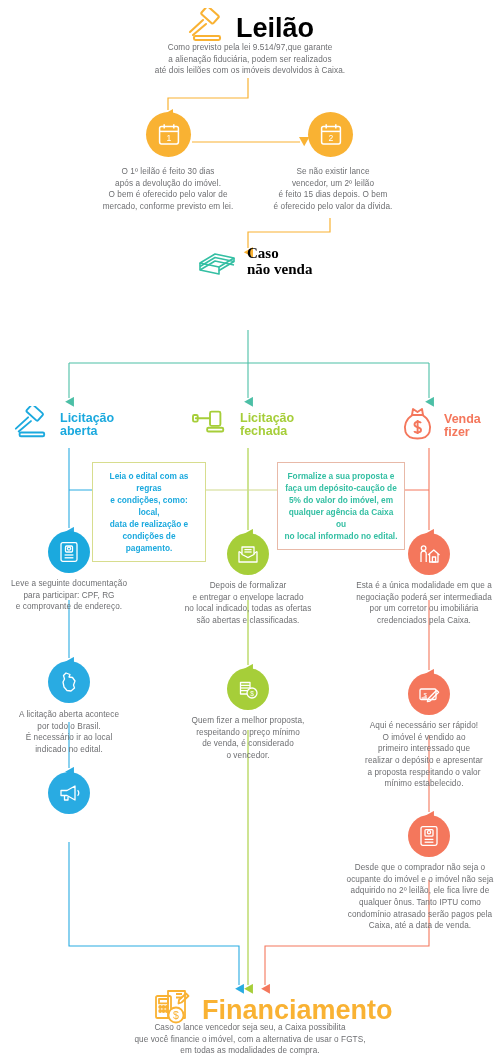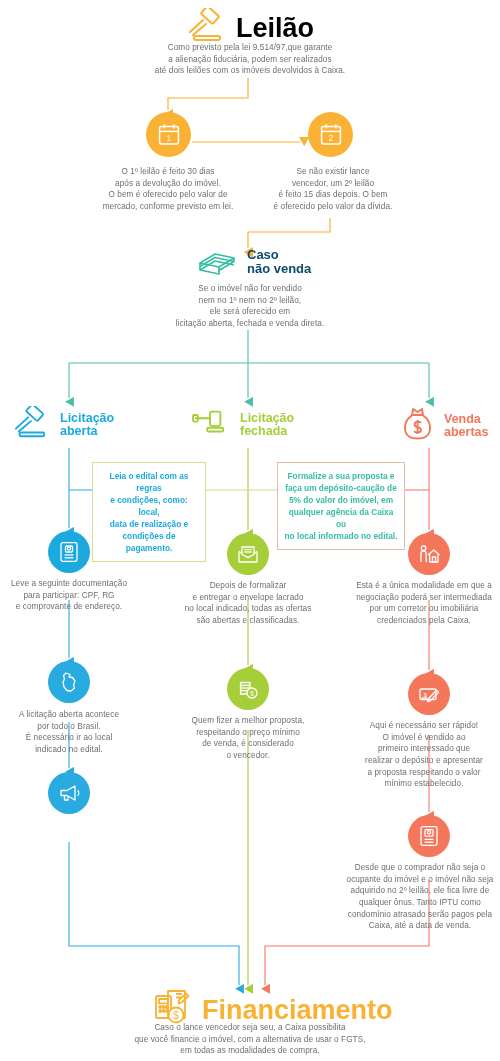--- a/index.html
+++ b/index.html
@@ -44,21 +44,21 @@
     display: flex;
     align-items: center;
     gap: 8px;
   }
   .headline .word {
     font-weight: bold;
     line-height: 1.05;
   }
   .hl-leilao .word { font-size: 27px; color: #000000; }
   .hl-financiamento .word { font-size: 27px; color: #F9B233; }
-  .hl-caso .word { font-size: 13px; color: #0c4a6e; }
+  .hl-caso .word { font-size: 15px; color: #000000; font-family: Liberation Serif, serif; }
   .hl-col .word { font-size: 12.5px; }
 
   
   .badge {
     position: absolute;
     border-radius: 50%;
     display: flex;
     align-items: center;
     justify-content: center;
   }
@@ -205,21 +205,20 @@
         <path d="M5 27 L20 18 L39 22"></path>
         <path d="M24 24 L24 27.5 L39 18.5 L39 15"></path>
         <path d="M5 20 L5 23.5 L5 27 L24 31 L24 27.5"></path>
       </svg>
     </span>
     <span>
       <div class="word">Caso</div>
       <div class="word">não venda</div>
     </span>
   </div>
-  <div class="body-text" style="left:128px; top:283px; width:244px;">Se o imóvel não for vendido<br>nem no 1º nem no 2º leilão,<br>ele será oferecido em<br>licitação aberta, fechada e venda direta.</div>
 
   <div class="headline hl-col" style="left:8px; top:406px;">
     <span>
       <svg width="44" height="34" viewBox="0 0 46 36" fill="none" stroke="#1BA9DE" stroke-width="2" stroke-linecap="round" stroke-linejoin="round">
         <rect x="20" y="2" width="16" height="10" rx="1.6" transform="rotate(42 28 7)"></rect>
         <line x1="21" y1="12" x2="8" y2="24"></line>
         <line x1="24" y1="16" x2="11" y2="27"></line>
         <rect x="12" y="28" width="26" height="4" rx="1.4"></rect>
       </svg>
     </span>
@@ -248,21 +247,21 @@
     <span>
       <svg width="36" height="36" viewBox="0 0 36 36" fill="none" stroke="#F4775C" stroke-width="1.9" stroke-linejoin="round">
         <path d="M13 3 L12 9 L23 9 L22 3 L17.5 6 Z"></path>
         <path d="M12.5 9 C6 13 3.5 20 5.5 26 C7 30.5 12 32.5 17.5 32.5 C23 32.5 28 30.5 29.5 26 C31.5 20 29 13 22.5 9 Z"></path>
         <path d="M21 17 C20 15.4 14.5 15 14.5 18.5 C14.5 22 21 20.5 21 24 C21 27.2 15 27 14.2 25.2"></path>
         <line x1="17.6" y1="14" x2="17.6" y2="28"></line>
       </svg>
     </span>
     <span>
       <div class="word" style="color:#F4775C;">Venda</div>
-      <div class="word" style="color:#F4775C;">abertas</div>
+      <div class="word" style="color:#F4775C;">fizer</div>
     </span>
   </div>
 
   <div class="callout aberta" style="left:92px; top:462px; width:114px;">Leia o edital com as regras<br>e condições, como: local,<br>data de realização e<br>condições de pagamento.</div>
 
   <div class="callout fechada" style="left:277px; top:462px; width:128px;">Formalize a sua proposta e<br>faça um depósito-caução de<br>5% do valor do imóvel, em<br>qualquer agência da Caixa ou<br>no local informado no edital.</div>
 
   <div class="badge" style="left:48px; top:531px; width:42px; height:42px; background:#1BA9DE;">
     <svg width="20" height="22" viewBox="0 0 20 22" fill="none" stroke="#ffffff" stroke-width="1.3">
       <rect x="2" y="1.6" width="16" height="18.8" rx="1.8"></rect>

